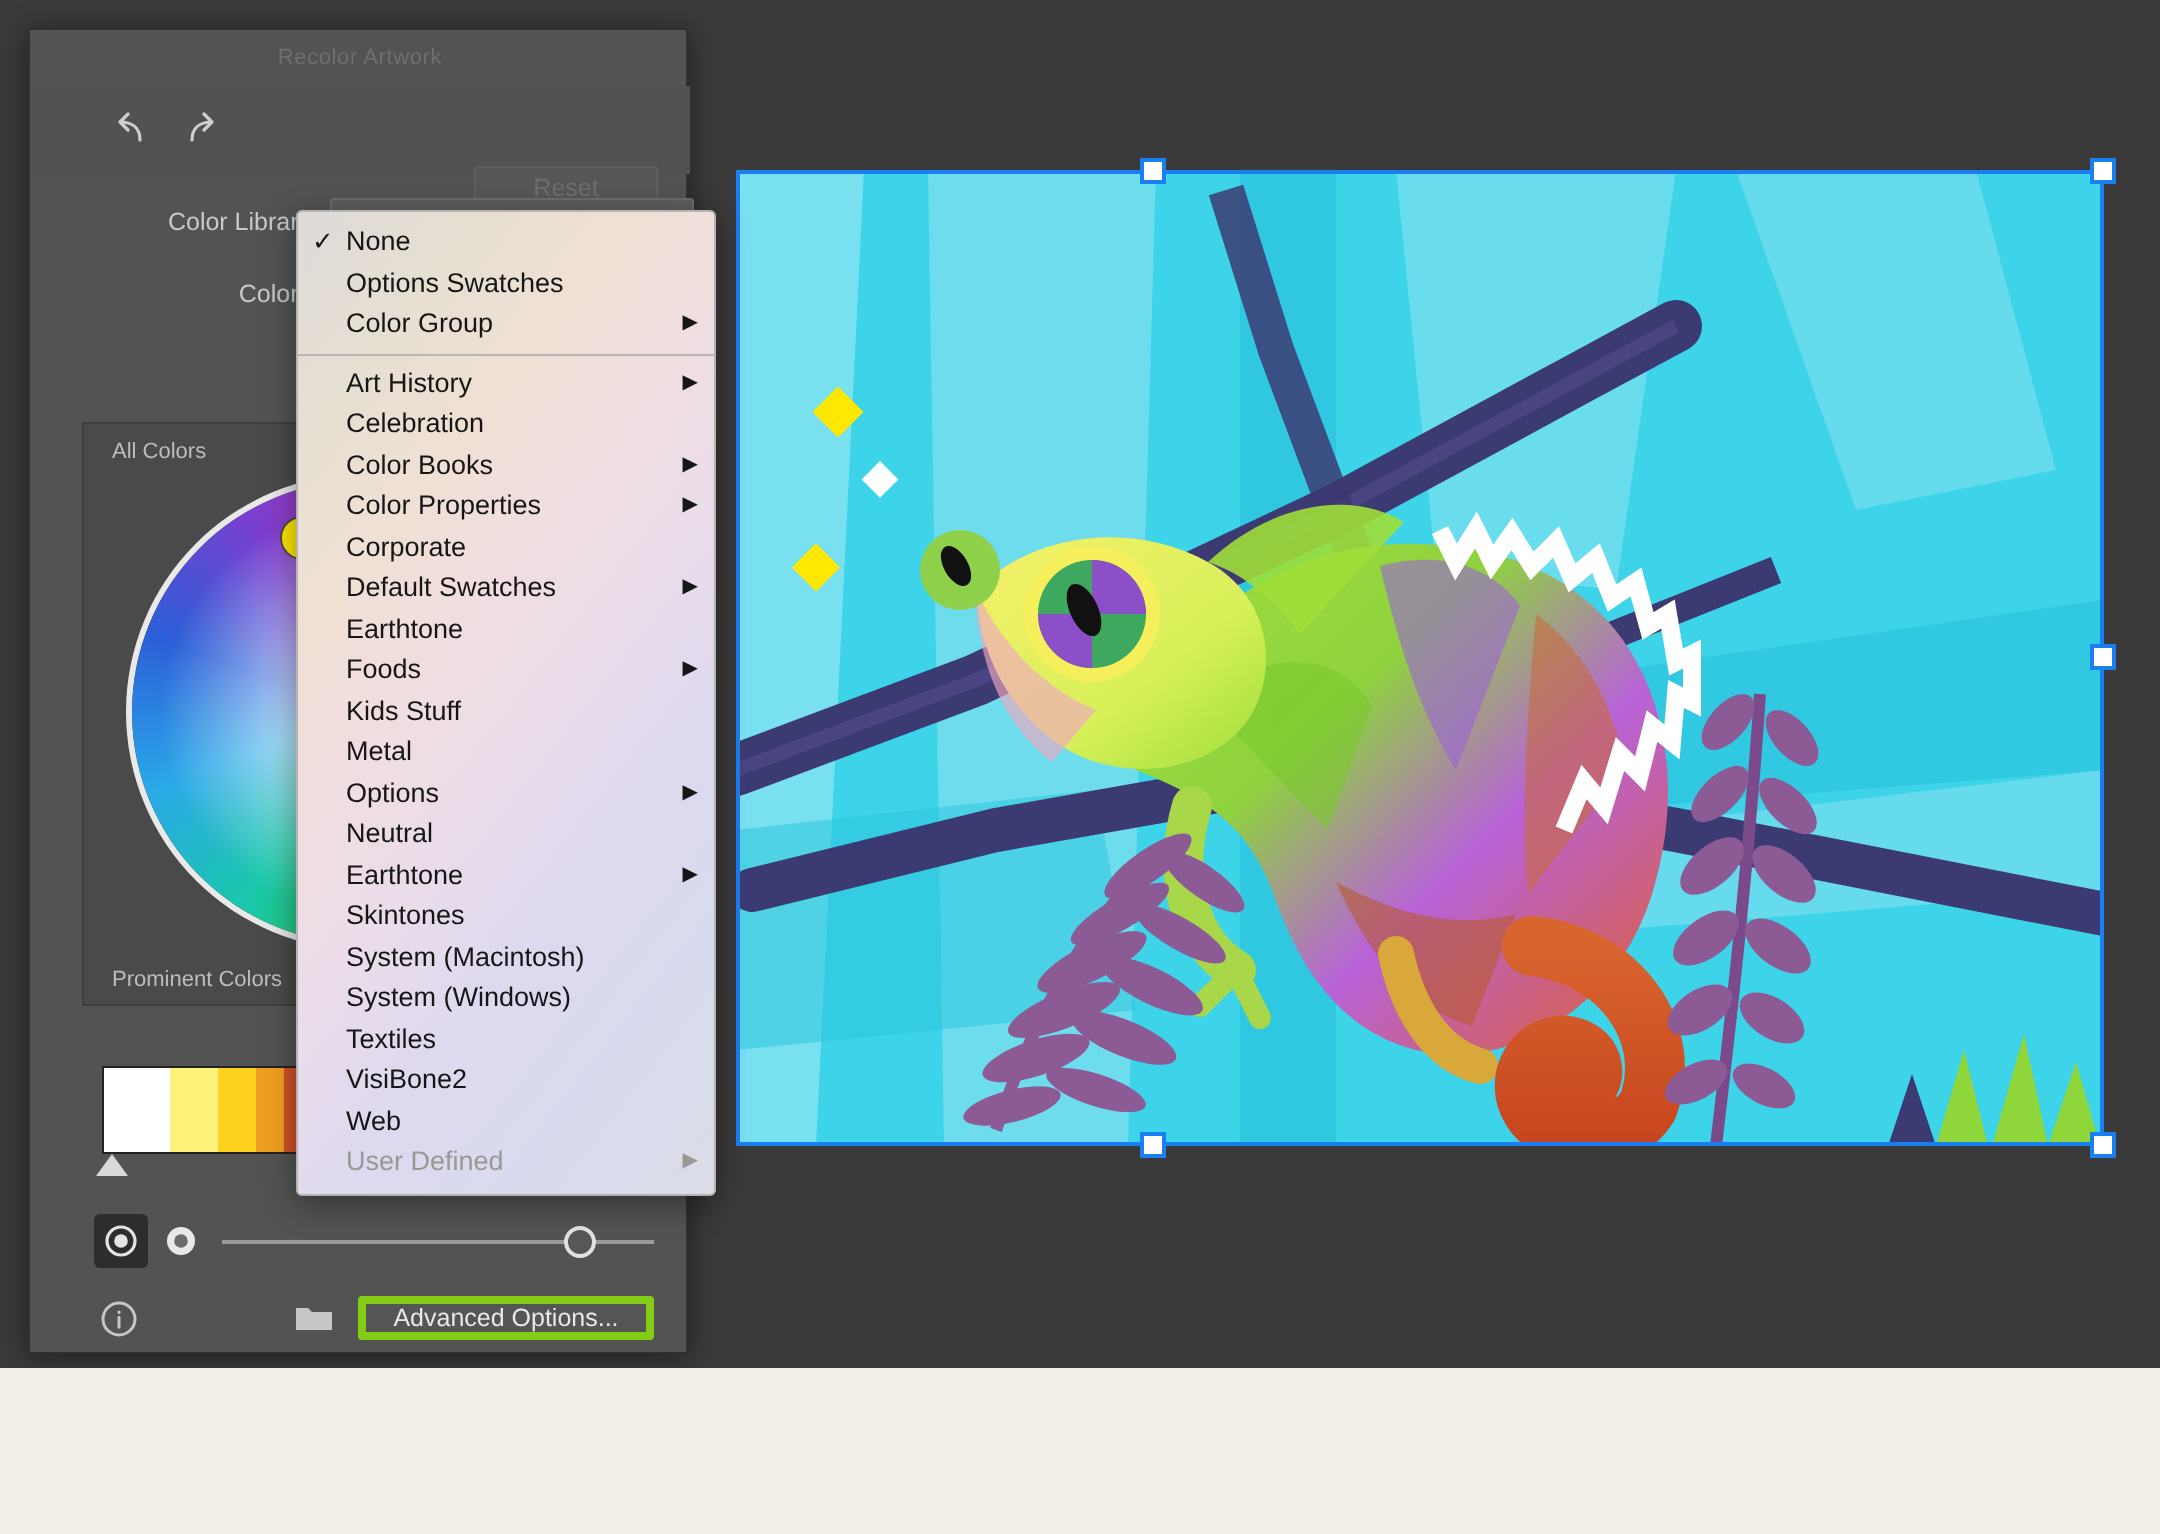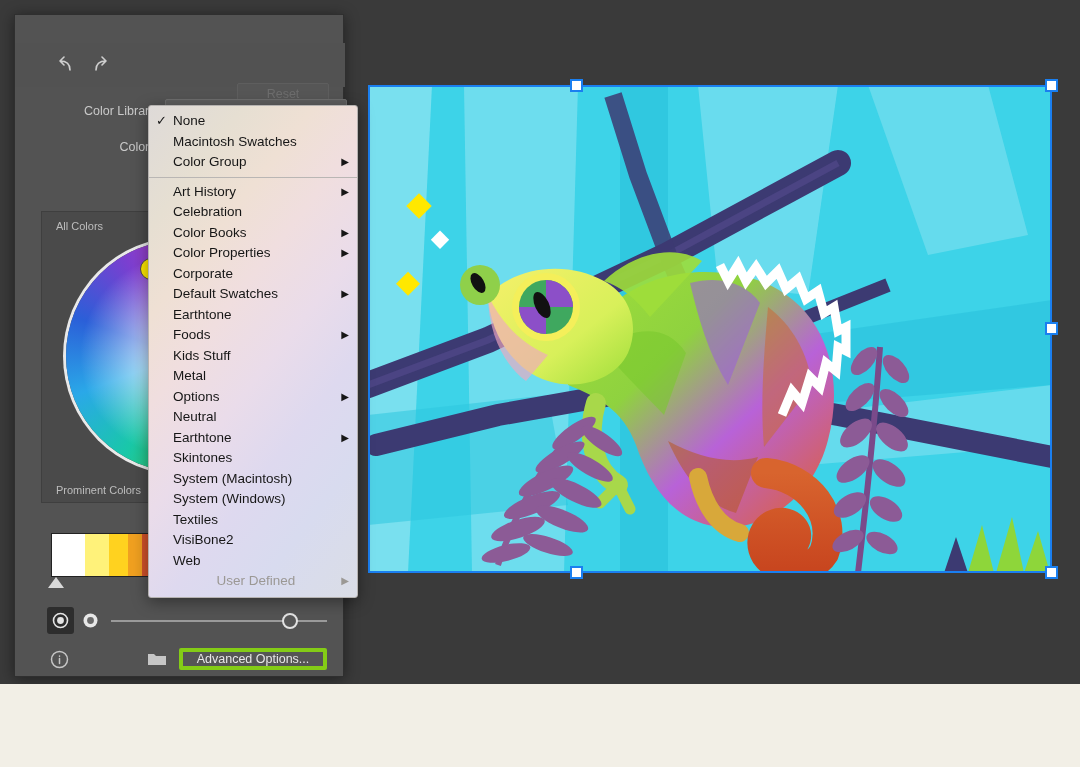--- a/index.html
+++ b/index.html
@@ -165,21 +165,21 @@
     border: 1px solid #b5b2b0; border-radius: 3px;
     box-shadow: 0 4px 16px rgba(0,0,0,.4);
     padding: 5px 0 5px 0;
   }
   .mi {
     position: relative; height: 20.5px; line-height: 20.5px;
     font-size: 13.5px; color: #161616;
     padding-left: 24px; padding-right: 18px;
     white-space: nowrap;
   }
-  .mi.disabled { color: #9b9894; text-align: center; }
+  .mi.disabled { color: #9b9894; }
   .mi .check {
     position: absolute; left: 7px; top: 0; font-size: 13px; color: #161616;
   }
   .mi .sub {
     position: absolute; right: 8px; top: 0; font-size: 10px; color: #161616;
   }
   .mi.disabled .sub { color: #9b9894; }
   .menu-sep { height: 1px; background: #b9b6b4; margin: 4px 0 4px 0; }
 
   
@@ -318,20 +318,21 @@
       <div class="sel-frame"></div>
       <div class="handle" style="left:570px;  top:79px;"></div>
       <div class="handle" style="left:1045px; top:79px;"></div>
       <div class="handle" style="left:1045px; top:322px;"></div>
       <div class="handle" style="left:1045px; top:566px;"></div>
       <div class="handle" style="left:570px;  top:566px;"></div>
     </div>
 
     <div class="panel">
 
+      <div class="panel-title">Recolor Artwork</div>
 
       <div class="panel-toolbar">
         <div class="icon-btn" style="left:36px; top:9px;">
           <svg width="22" height="18" viewBox="0 0 22 18">
             <path d="M17,14 C17,8 13,5 7,5 M7,5 L11,1 M7,5 L11,9" stroke-linecap="round"></path>
           </svg>
         </div>
         <div class="icon-btn" style="left:74px; top:9px;">
           <svg width="22" height="18" viewBox="0 0 22 18">
             <path d="M5,14 C5,8 9,5 15,5 M15,5 L11,1 M15,5 L11,9" stroke-linecap="round"></path>
@@ -419,21 +420,21 @@
       <div class="bottom-icon" style="left:130px;">
         <svg width="20" height="16" viewBox="0 0 20 16">
           <path d="M1,14 L1,3 L7,3 L9,5 L19,5 L19,14 Z" fill="#c6c6c6" stroke="none"></path>
         </svg>
       </div>
       <div class="adv-btn">Advanced Options...</div>
     </div>
 
     <div class="menu" id="menu">
         <div class="mi"><span class="check">✓</span><span>None</span></div>
-        <div class="mi"><span>Macintosh Swatches</span></div>
+        <div class="mi"><span>Options Swatches</span></div>
         <div class="mi"><span>Color Group</span><span class="sub">▶</span></div>
         <div class="menu-sep"></div>
         <div class="mi"><span>Art History</span><span class="sub">▶</span></div>
         <div class="mi"><span>Celebration</span></div>
         <div class="mi"><span>Color Books</span><span class="sub">▶</span></div>
         <div class="mi"><span>Color Properties</span><span class="sub">▶</span></div>
         <div class="mi"><span>Corporate</span></div>
         <div class="mi"><span>Default Swatches</span><span class="sub">▶</span></div>
         <div class="mi"><span>Earthtone</span></div>
         <div class="mi"><span>Foods</span><span class="sub">▶</span></div>

